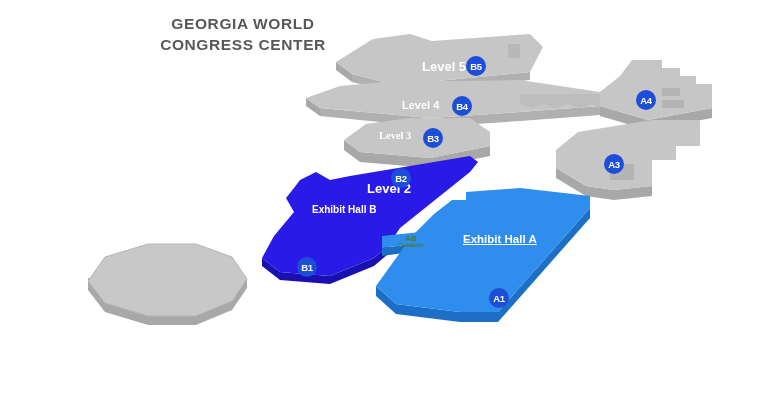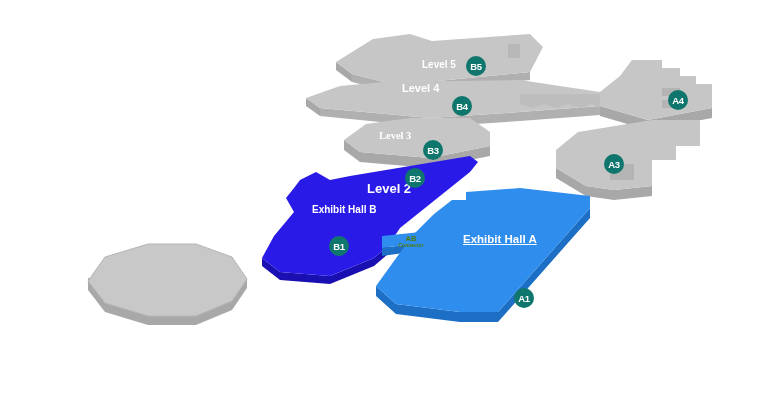--- a/index.html
+++ b/index.html
@@ -61,21 +61,21 @@
     font-size: 12.5px;
     font-weight: bold;
     line-height: 1.3;
     white-space: pre-line;
   }
   .badge {
     position: absolute;
     width: 20px;
     height: 20px;
     border-radius: 50%;
-    background: #0f766e;
+    background: #1d4ed8;
     color: #ffffff;
     font-size: 9.5px;
     font-weight: bold;
     display: flex;
     align-items: center;
     justify-content: center;
     letter-spacing: -0.2px;
   }
   .connector-label {
     position: absolute;
@@ -158,41 +158,43 @@
       <polygon fill="#2f8ded" points="382,236 440,230 440,240 382,248"></polygon>
     </g>
 
     <g>
       <polygon fill="#1c6fc4" points="376,296 396,314 460,322 498,322 590,218 590,208 498,312 460,312 396,304 376,286"></polygon>
       <polygon fill="#2f8ded" points="434,214 452,200 466,200 466,192 520,188 590,196 590,208 498,312 460,312 396,304 376,286 412,236"></polygon>
     </g>
 
   </svg>
 
-
-
-  <div class="level-label" style="left:422px; top:59px; font-size:10px;">Level 5</div>
+  <div class="title-block">GEORGIA WORLD
+CONGRESS CENTER</div>
+
+
+  <div class="level-label" style="left:422px; top:59px; font-size:13px;">Level 5</div>
   <div class="badge" style="left:466px; top:56px;">B5</div>
 
-  <div class="level-label" style="left:402px; top:82px; font-size:11px;">Level 4</div>
+  <div class="level-label" style="left:402px; top:99px; font-size:11px;">Level 4</div>
   <div class="badge" style="left:452px; top:96px;">B4</div>
 
   <div class="level-label" style="left:379px; top:130px; font-size:10.5px;font-family:Liberation Serif, serif;">Level 3</div>
-  <div class="badge" style="left:423px; top:128px;margin-top:12px;">B3</div>
+  <div class="badge" style="left:423px; top:128px;">B3</div>
 
   <div class="level-label" style="left:367px; top:181px; font-size:13px;">Level 2</div>
-  <div class="badge" style="left:405px; top:168px;">B2</div>
+  <div class="badge" style="left:391px; top:168px;">B2</div>
 
   <div class="hall-label" style="left:312px; top:204px; font-size:10px;">Exhibit Hall B</div>
-  <div class="badge" style="left:297px; top:236px;margin-left:32px;">B1</div>
+  <div class="badge" style="left:297px; top:257px;">B1</div>
 
   <div class="hall-label" style="left:463px; top:233px; font-size:11.5px;text-decoration:underline;">Exhibit Hall A</div>
-  <div class="badge" style="left:489px; top:288px;margin-left:25px;">A1</div>
-
-  <div class="badge" style="left:636px; top:90px;margin-left:32px;">A4</div>
+  <div class="badge" style="left:489px; top:288px;">A1</div>
+
+  <div class="badge" style="left:636px; top:90px;">A4</div>
   <div class="badge" style="left:604px; top:154px;">A3</div>
 
   <div class="connector-label">
     <span class="c-main">AB</span>
     <span class="c-sub">Connector</span>
   </div>
 
 </div>
 
 </body></html>

